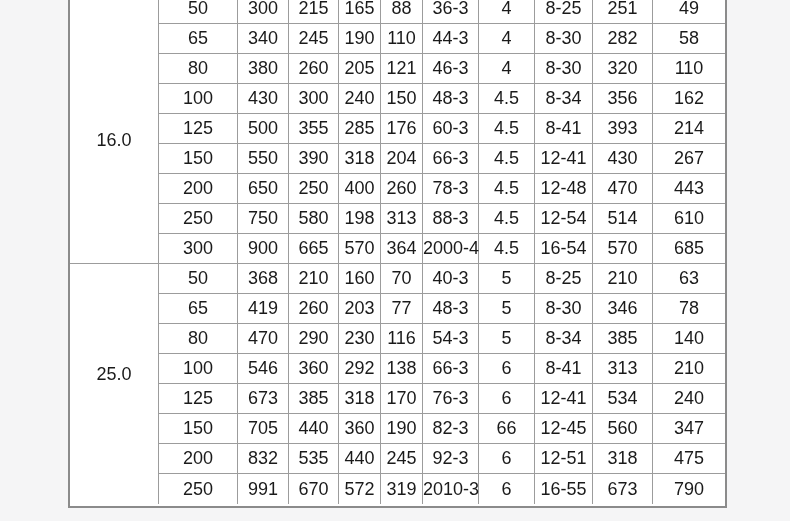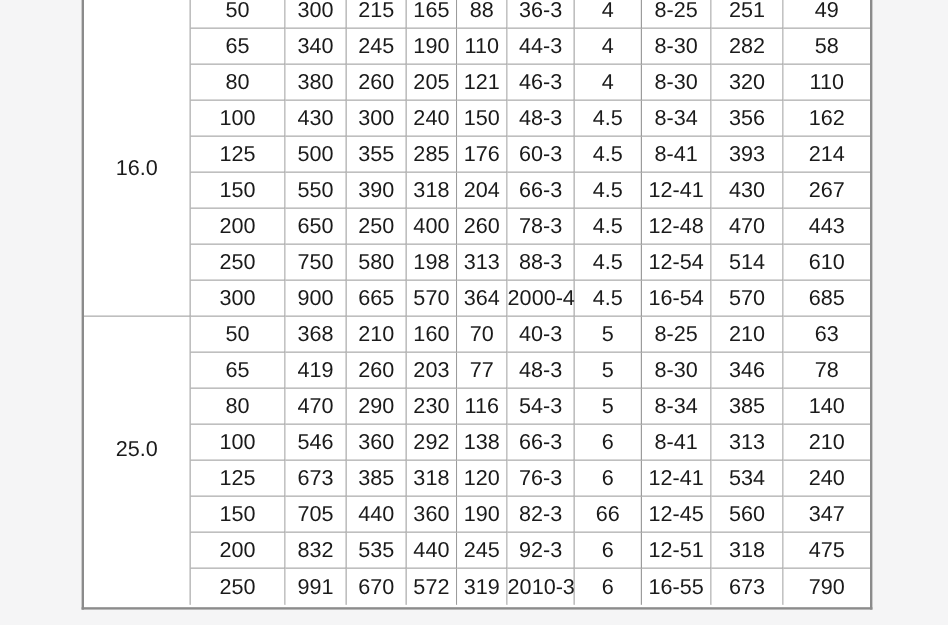--- a/index.html
+++ b/index.html
@@ -234,21 +234,21 @@
             <td>6</td>
             <td>8-41</td>
             <td>313</td>
             <td>210</td>
           </tr>
           <tr>
             <td>125</td>
             <td>673</td>
             <td>385</td>
             <td>318</td>
-            <td>120</td>
+            <td>170</td>
             <td>76-3</td>
             <td>6</td>
             <td>12-41</td>
             <td>534</td>
             <td>240</td>
           </tr>
           <tr>
             <td>150</td>
             <td>705</td>
             <td>440</td>

